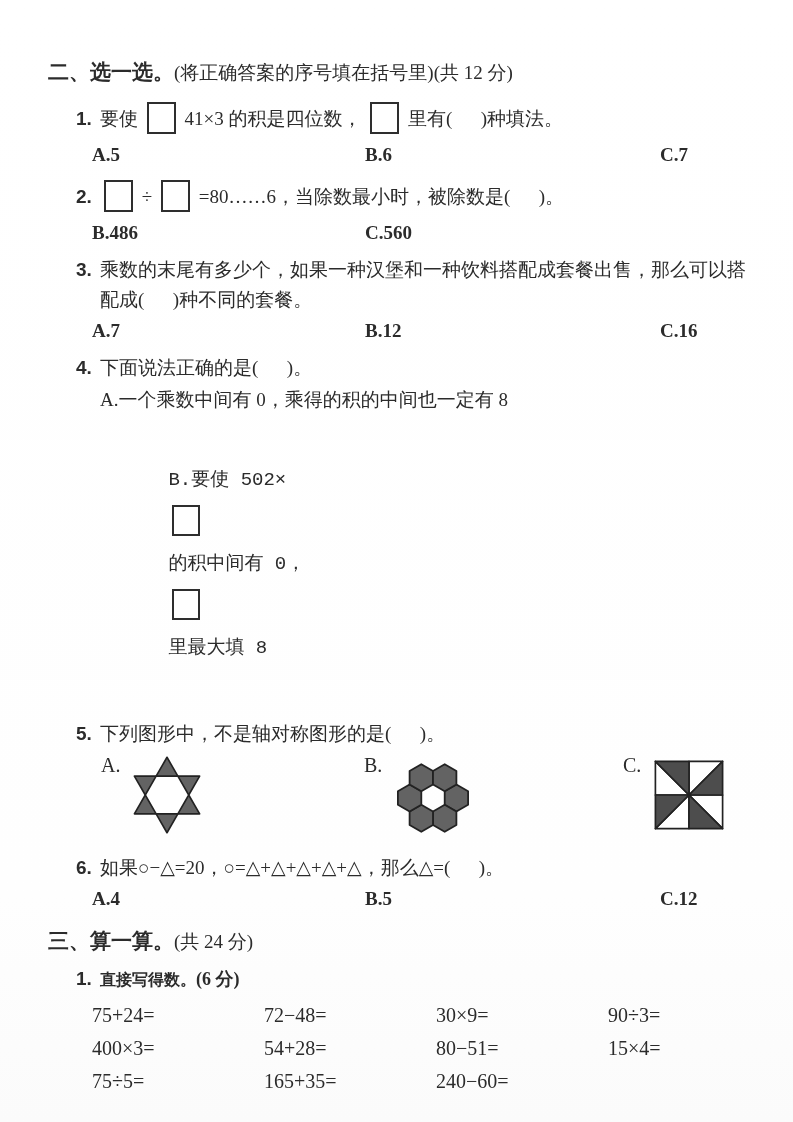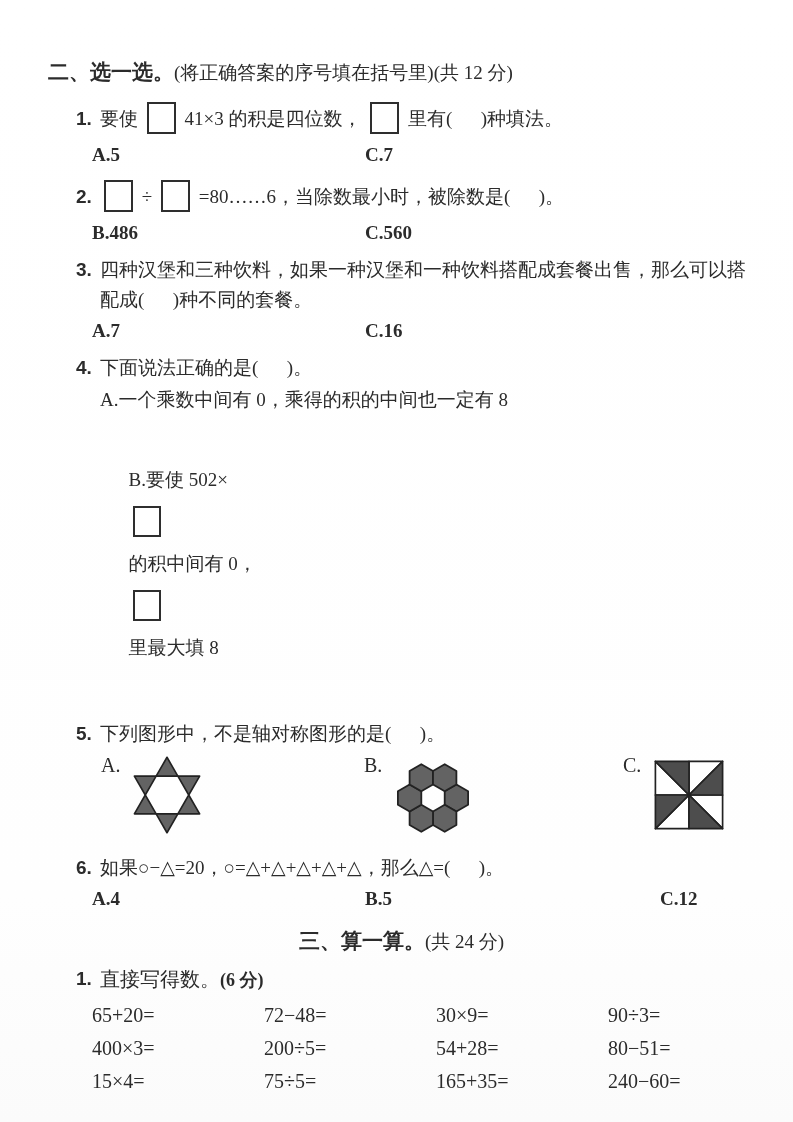--- a/index.html
+++ b/index.html
@@ -27,39 +27,39 @@
     border:2px solid #2e2e2e; background:#fff;
     vertical-align:-9px; margin:0 4px;
   }
   .box.small { width:24px; height:27px; }
   .opts {
     display:grid; grid-template-columns:273px 295px auto;
     padding-left:44px; margin-top:2px; line-height:28px;font-weight:bold;
   }
   .statements { padding-left:52px; }
   .stmt { line-height:34px; white-space:pre-wrap; }
-  .stmt.with-box { line-height:42px; }
+  .stmt.with-box { line-height:42px;font-family:Liberation Mono, monospace; }
   .figures {
     display:grid; grid-template-columns:263px 259px auto;
     padding-left:53px; margin-top:4px; align-items:start;
   }
   .figure { display:flex; align-items:flex-start; gap:6px; }
   .fig-label { font-size:20px; line-height:24px; }
   .fig-svg { display:block; }
   .shape-stroke { stroke:#222; stroke-width:2; stroke-linejoin:round; }
   .calc-grid {
     display:grid; grid-template-columns:172px 172px 172px auto;
     padding-left:44px; margin-top:4px;
     font-size:20px; line-height:33px;
     font-family:"Liberation Serif","DejaVu Serif",serif;
   }
   .subitem { position:relative; padding-left:52px; margin-top:8px; line-height:30px; }
-  .subitem .sub-text { font-weight:normal; font-family:"Liberation Sans","DejaVu Sans",sans-serif; font-size:20px; }
+  .subitem .sub-text { font-weight:bold; font-family:"Liberation Sans","DejaVu Sans",sans-serif; font-size:16px; }
   .subitem .sub-points { font-size:18px;font-weight:bold; }
-  .sec3 { margin-top:14px;text-align:center; }
+  .sec3 { margin-top:14px; }
   .footer {
     position:absolute; left:0; right:0; bottom:16px;
     text-align:center; font-size:18px; letter-spacing:9px;
     font-family:"Liberation Sans","DejaVu Sans",sans-serif; color:#2b2b2b;
   }
 </style>
 </head>
 <body>
 
 <div class="sheet">
@@ -71,41 +71,43 @@
   <div class="q with-box" style="margin-top:12px;">
     <span class="qnum">1.</span>
     <span class="qtext">要使</span>
     <span class="box"></span>
     <span class="qtext">41×3 的积是四位数，</span>
     <span class="box"></span>
     <span class="qtext">里有(      )种填法。</span>
   </div>
   <div class="opts">
     <span class="opt">A.5</span>
+    <span class="opt">B.6</span>
     <span class="opt">C.7</span>
   </div>
 
   <div class="q with-box" style="margin-top:8px;">
     <span class="qnum">2.</span>
     <span class="box"></span>
     <span class="qtext">÷</span>
     <span class="box"></span>
     <span class="qtext">=80……6，当除数最小时，被除数是(      )。</span>
   </div>
   <div class="opts">
     <span class="opt">B.486</span>
     <span class="opt">C.560</span>
   </div>
 
   <div class="q" style="margin-top:8px;">
     <span class="qnum">3.</span>
-    <span class="qtext">四种汉堡和三种饮料，如果一种汉堡和一种饮料搭配成套餐出售，那么可以搭配成(      )种不同的套餐。</span>
+    <span class="qtext">乘数的末尾有多少个，如果一种汉堡和一种饮料搭配成套餐出售，那么可以搭配成(      )种不同的套餐。</span>
   </div>
   <div class="opts">
     <span class="opt">A.7</span>
+    <span class="opt">B.12</span>
     <span class="opt">C.16</span>
   </div>
 
   <div class="q" style="margin-top:8px;">
     <span class="qnum">4.</span>
     <span class="qtext">下面说法正确的是(      )。</span>
   </div>
   <div class="statements">
     <div class="stmt">A.一个乘数中间有 0，乘得的积的中间也一定有 8</div>
     <div class="stmt with-box">
@@ -174,26 +176,25 @@
 
   <div class="sec-header sec3">
     <span class="sec-title">三、算一算。</span><span class="sec-note">(共 24 分)</span>
   </div>
 
   <div class="subitem">
     <span class="qnum">1.</span>
     <span class="sub-text">直接写得数。</span><span class="sub-points">(6 分)</span>
   </div>
   <div class="calc-grid">
-    <span>65+20=</span>
+    <span>75+24=</span>
     <span>72−48=</span>
     <span>30×9=</span>
     <span>90÷3=</span>
     <span>400×3=</span>
-    <span>200÷5=</span>
     <span>54+28=</span>
     <span>80−51=</span>
     <span>15×4=</span>
     <span>75÷5=</span>
     <span>165+35=</span>
     <span>240−60=</span>
   </div>
 
 
 </div>

